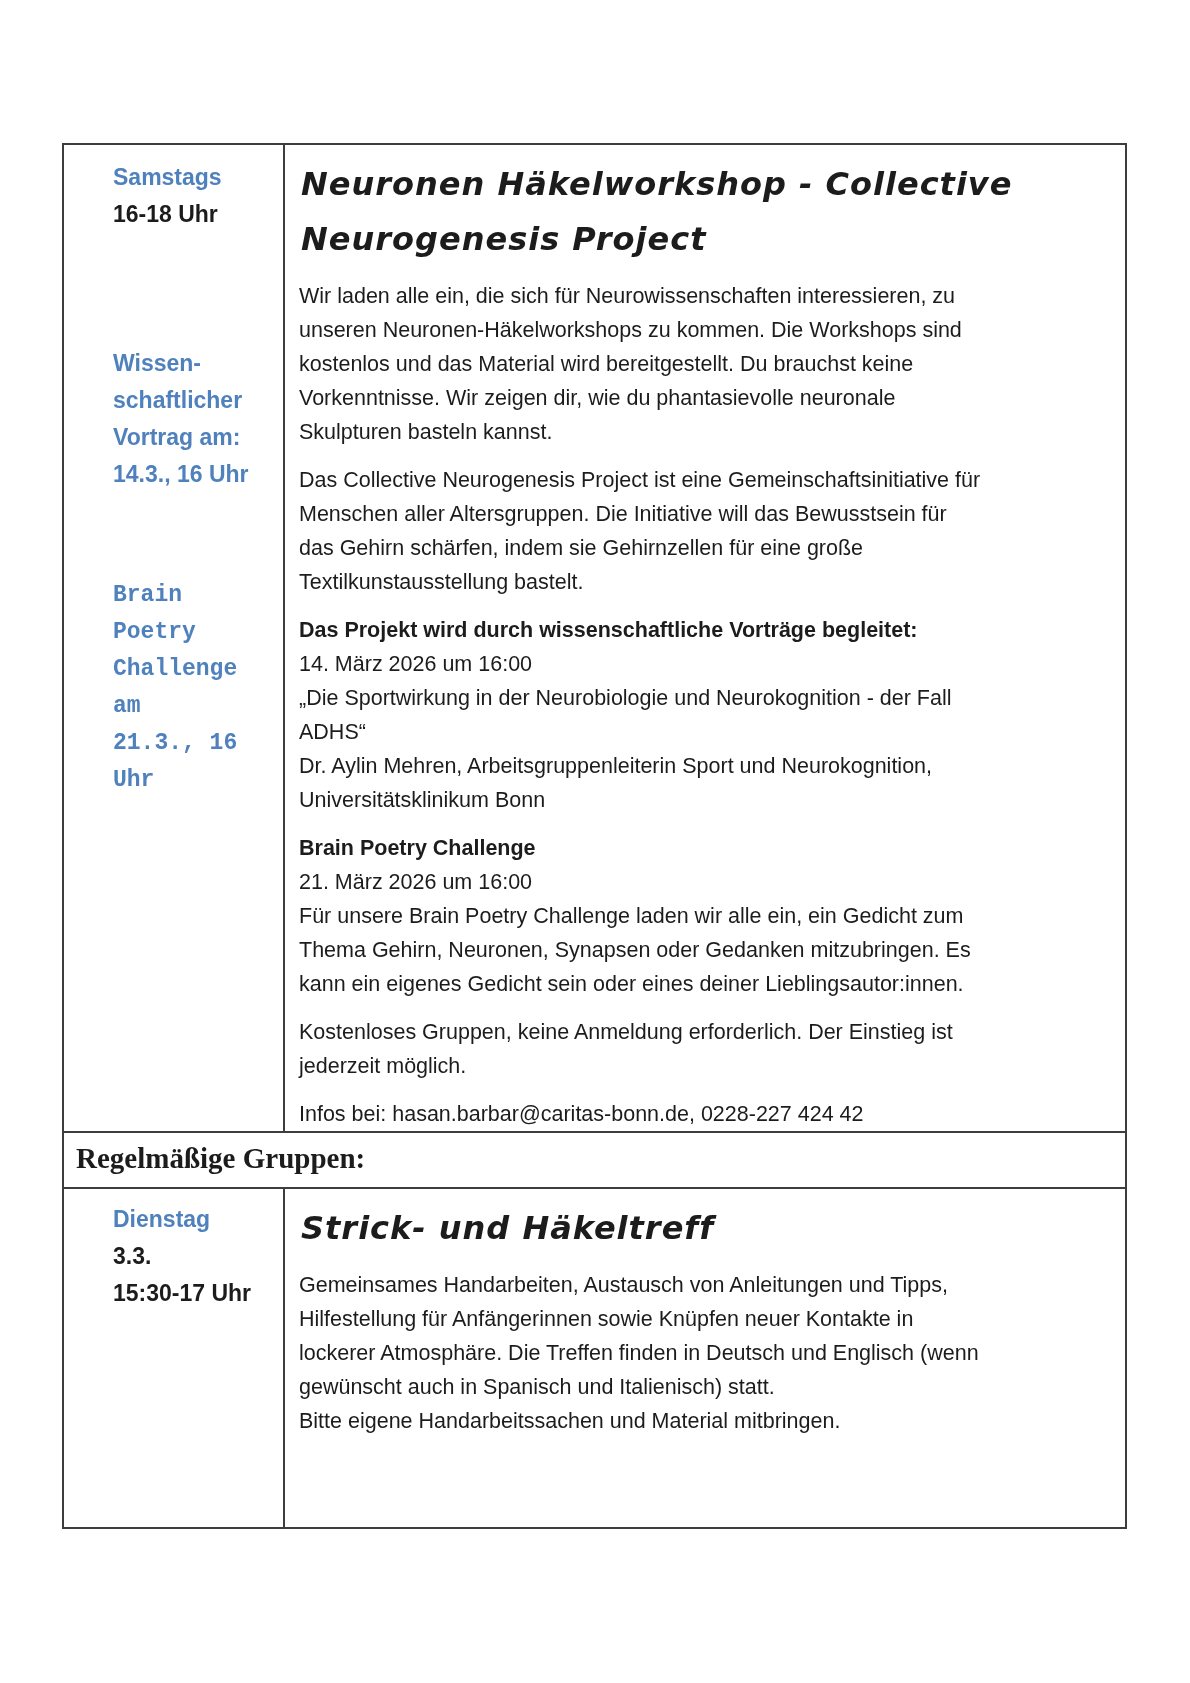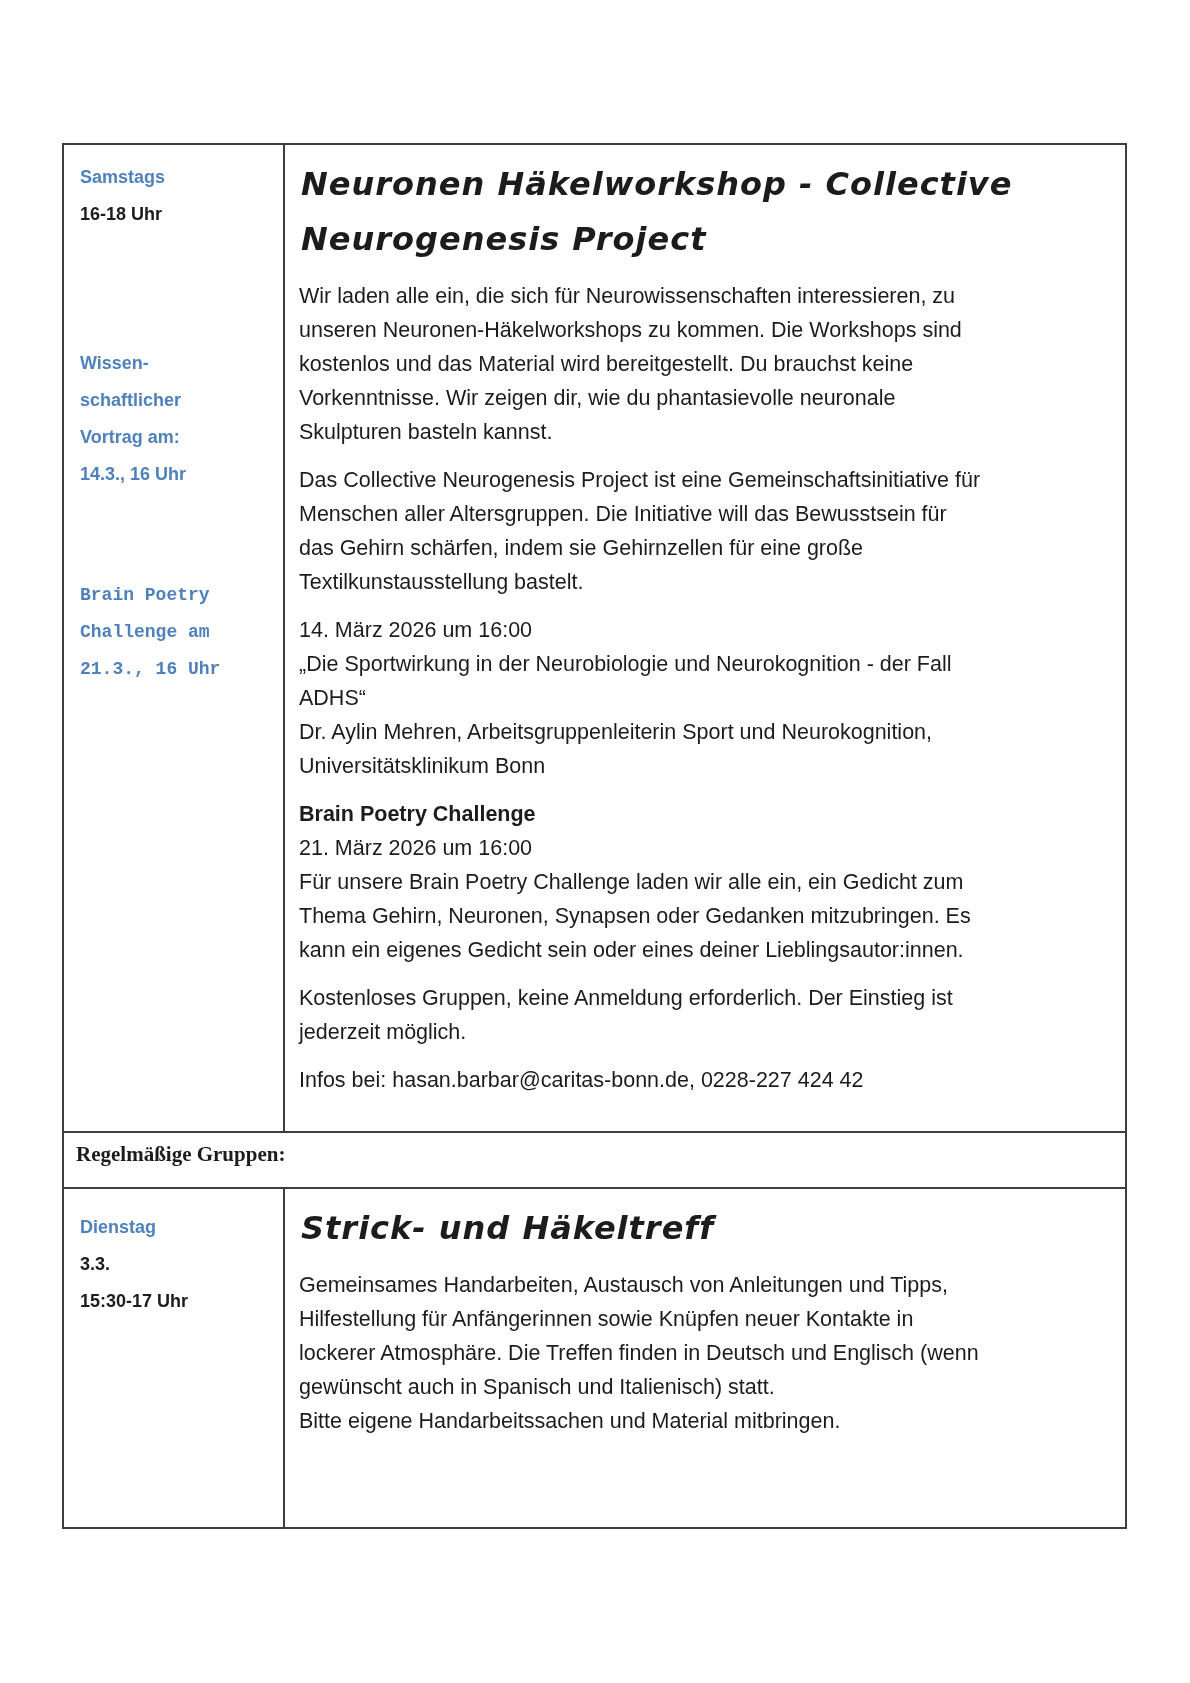--- a/index.html
+++ b/index.html
@@ -29,30 +29,31 @@
     border-right: 2px solid var(--border, #3d3d3d);
     padding: 14px 14px 0 16px;
   }
   .cell-right {
     flex: 1;
     padding: 10px 14px 0 14px;
     overflow: hidden;
   }
 
   .schedule-text {
-    font-size: 18px;
+    font-size: 23px;
     font-weight: bold;
     line-height: 37px;
     white-space: pre-line;
+    margin-left: 33px;
   }
   .blue { color: var(--accent_blue, #4f81bd); }
 
   .note-lecture { margin-top: 112px; }
   .note-poetry  { margin-top: 84px; font-family: Liberation Mono, monospace; }
-  .tuesday-pad  { padding-top: 20px; }
+  .tuesday-pad  { padding-top: 12px; }
 
   .script-title {
     font-family: "DejaVu Sans", sans-serif;
     font-style: italic;
     font-weight: bold;
     font-size: 32px;
     line-height: 55px;
     letter-spacing: 1px;
     white-space: pre-line;
     margin: 2px 0 12px 2px;
@@ -62,21 +63,21 @@
     font-size: 21.5px;
     line-height: 34px;
     white-space: pre-line;
   }
   .block { margin-bottom: 14px; }
   .lead-bold { font-weight: bold; }
 
   .section-header {
     font-family: "Liberation Serif", serif;
     font-weight: bold;
-    font-size: 21px;
+    font-size: 29px;
     padding: 9px 0 0 12px;
     width: 100%;
   }
 
   .email-link {
     display: block;
     width: max-content;
     color: var(--link_blue, #2323cd);
     text-decoration: underline;
     font-size: 21.5px;
@@ -106,20 +107,21 @@
       <p class="body-text block">Wir laden alle ein, die sich für Neurowissenschaften interessieren, zu
 unseren Neuronen-Häkelworkshops zu kommen. Die Workshops sind
 kostenlos und das Material wird bereitgestellt. Du brauchst keine
 Vorkenntnisse. Wir zeigen dir, wie du phantasievolle neuronale
 Skulpturen basteln kannst.</p>
       <p class="body-text block">Das Collective Neurogenesis Project ist eine Gemeinschaftsinitiative für
 Menschen aller Altersgruppen. Die Initiative will das Bewusstsein für
 das Gehirn schärfen, indem sie Gehirnzellen für eine große
 Textilkunstausstellung bastelt.</p>
       <div class="block">
+        <div class="body-text lead-bold">Das Projekt wird durch wissenschaftliche Vorträge begleitet:</div>
         <div class="body-text">14. März 2026 um 16:00
 „Die Sportwirkung in der Neurobiologie und Neurokognition - der Fall
 ADHS“
 Dr. Aylin Mehren, Arbeitsgruppenleiterin Sport und Neurokognition,
 Universitätsklinikum Bonn</div>
       </div>
       <div class="block">
         <div class="body-text lead-bold">Brain Poetry Challenge</div>
         <div class="body-text">21. März 2026 um 16:00
 Für unsere Brain Poetry Challenge laden wir alle ein, ein Gedicht zum

